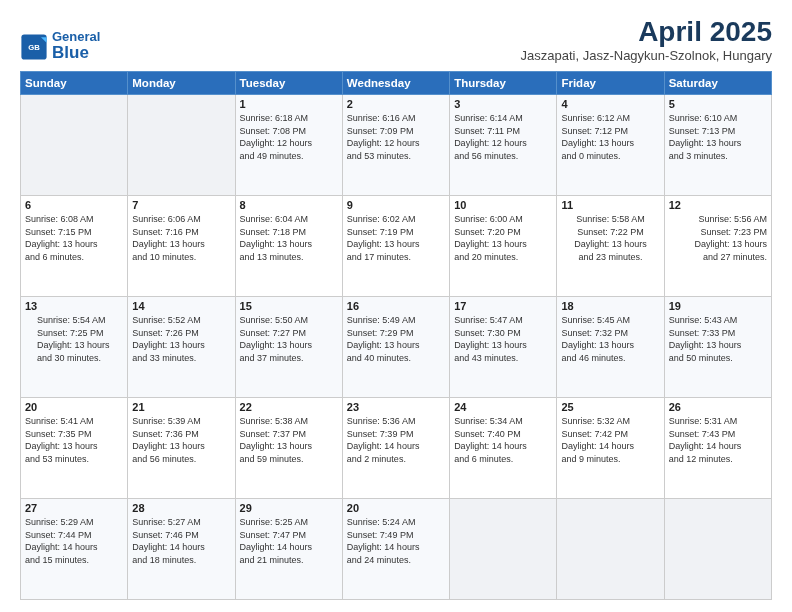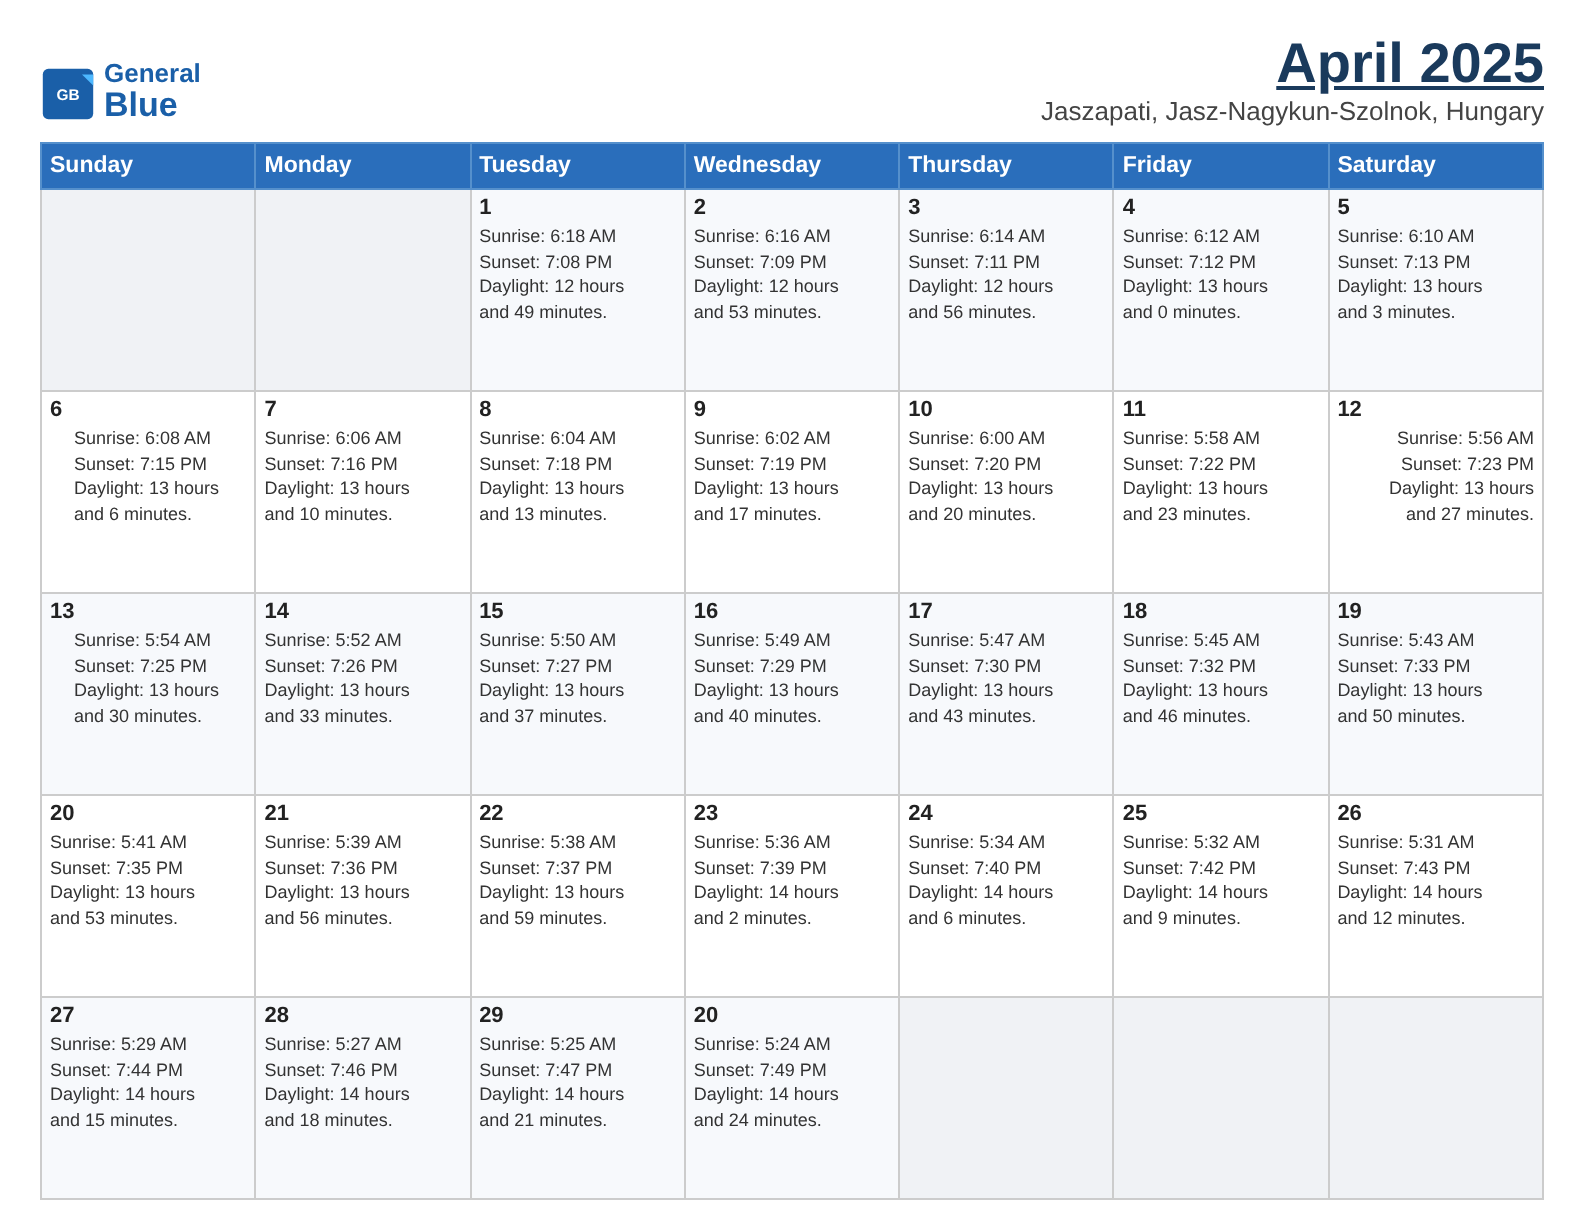--- a/index.html
+++ b/index.html
@@ -33,21 +33,20 @@
       height: 28px;
       margin-right: 2px;
     }
     .title-section {
       text-align: right;
     }
     .main-title {
       font-size: 28px;
       font-weight: bold;
       color: #1a3a5c;
-      text-decoration: underline;
     }
     .subtitle {
       font-size: 13px;
       color: #444;
     }
     .calendar {
       flex: 1;
       border: 1px solid #ccc;
       border-collapse: collapse;
       width: 100%;
@@ -165,21 +164,21 @@
             <span class="day-num">5</span>
             <div class="day-info" style="white-space: pre-line;">Sunrise: 6:10 AM
 Sunset: 7:13 PM
 Daylight: 13 hours
 and 3 minutes.</div>
           </td>
         </tr>
         <tr>
           <td>
             <span class="day-num">6</span>
-            <div class="day-info" style="white-space: pre-line; margin-left: 12px;">Sunrise: 6:08 AM
+            <div class="day-info" style="white-space: pre-line;">Sunrise: 6:08 AM
 Sunset: 7:15 PM
 Daylight: 13 hours
 and 6 minutes.</div>
           </td>
           <td>
             <span class="day-num">7</span>
             <div class="day-info" style="white-space: pre-line;">Sunrise: 6:06 AM
 Sunset: 7:16 PM
 Daylight: 13 hours
 and 10 minutes.</div>
@@ -200,21 +199,21 @@
           </td>
           <td>
             <span class="day-num">10</span>
             <div class="day-info" style="white-space: pre-line;">Sunrise: 6:00 AM
 Sunset: 7:20 PM
 Daylight: 13 hours
 and 20 minutes.</div>
           </td>
           <td>
             <span class="day-num">11</span>
-            <div class="day-info" style="white-space: pre-line;">Sunrise: 5:58 AM
+            <div class="day-info" style="white-space: pre-line; text-align: center;">Sunrise: 5:58 AM
 Sunset: 7:22 PM
 Daylight: 13 hours
 and 23 minutes.</div>
           </td>
           <td>
             <span class="day-num">12</span>
             <div class="day-info" style="white-space: pre-line; text-align: right;">Sunrise: 5:56 AM
 Sunset: 7:23 PM
 Daylight: 13 hours
 and 27 minutes.</div>

